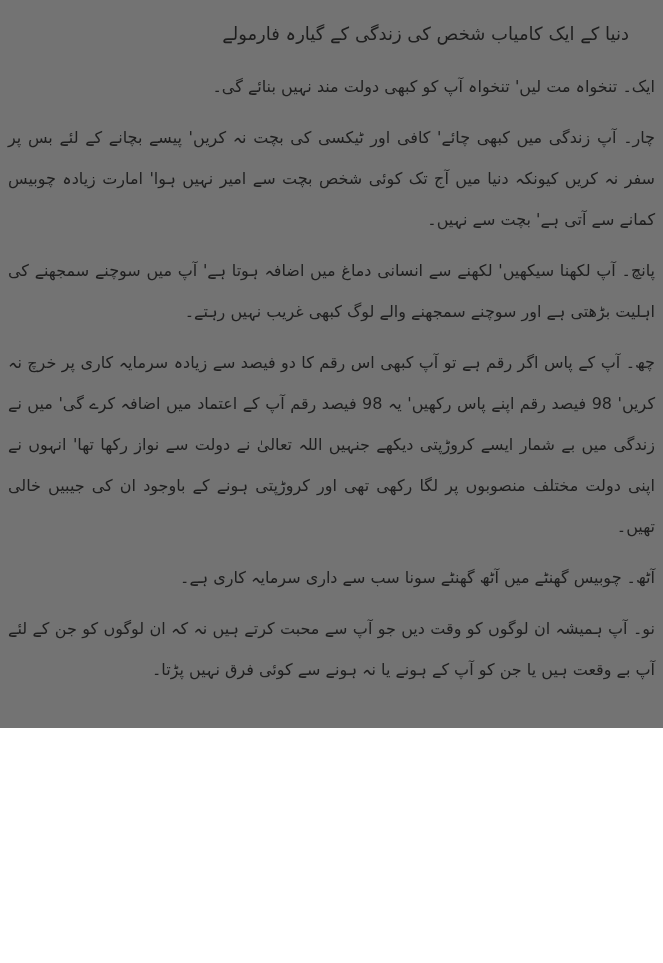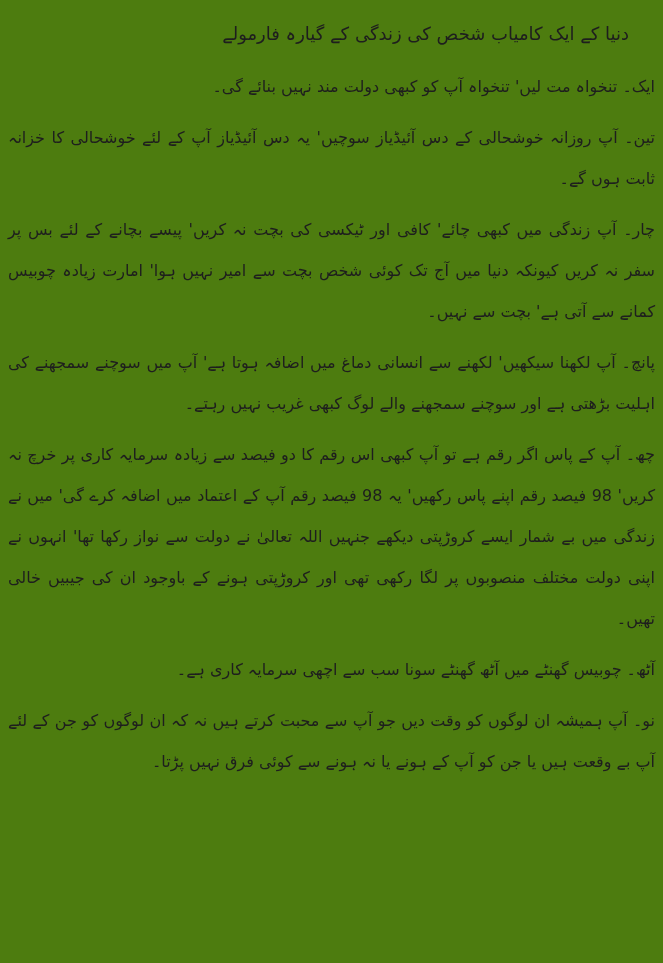--- a/index.html
+++ b/index.html
@@ -8,26 +8,26 @@
     background: #ffffff;
   }
   body {
     width: 663px;
     height: 963px;
     overflow: hidden;
   }
   .page {
     box-sizing: border-box;
     width: 663px;
-    height: 963px;
+    height: 728px;
     padding: 14px 8px 0 8px;
     direction: rtl;
     font-family: "DejaVu Sans", sans-serif;
     color: #1e1e1e;
-    background: #4d7c0f;
+    background: #737373;
   }
   .article-title {
     font-size: 18px;
     line-height: 40px;
     font-weight: normal;
     text-align: right;
     padding-right: 26px;
     margin: 0 0 12px 0;
   }
   .para {
@@ -37,20 +37,19 @@
     margin: 0 0 10px 0;
   }
 </style>
 </head>
 <body>
 
 <div class="page">
   <h1 class="article-title">دنیا کے ایک کامیاب شخص کی زندگی کے گیارہ فارمولے</h1>
 
   <p class="para">ایک۔ تنخواہ مت لیں' تنخواہ آپ کو کبھی دولت مند نہیں بنائے گی۔</p>
-  <p class="para">تین۔ آپ روزانہ خوشحالی کے دس آئیڈیاز سوچیں' یہ دس آئیڈیاز آپ کے لئے خوشحالی کا خزانہ ثابت ہوں گے۔</p>
   <p class="para">چار۔ آپ زندگی میں کبھی چائے' کافی اور ٹیکسی کی بچت نہ کریں' پیسے بچانے کے لئے بس پر سفر نہ کریں کیونکہ دنیا میں آج تک کوئی شخص بچت سے امیر نہیں ہوا' امارت زیادہ چوبیس کمانے سے آتی ہے' بچت سے نہیں۔</p>
   <p class="para">پانچ۔ آپ لکھنا سیکھیں' لکھنے سے انسانی دماغ میں اضافہ ہوتا ہے' آپ میں سوچنے سمجھنے کی اہلیت بڑھتی ہے اور سوچنے سمجھنے والے لوگ کبھی غریب نہیں رہتے۔</p>
   <p class="para">چھ۔ آپ کے پاس اگر رقم ہے تو آپ کبھی اس رقم کا دو فیصد سے زیادہ سرمایہ کاری پر خرچ نہ کریں' 98 فیصد رقم اپنے پاس رکھیں' یہ 98 فیصد رقم آپ کے اعتماد میں اضافہ کرے گی' میں نے زندگی میں بے شمار ایسے کروڑپتی دیکھے جنہیں اللہ تعالیٰ نے دولت سے نواز رکھا تھا' انہوں نے اپنی دولت مختلف منصوبوں پر لگا رکھی تھی اور کروڑپتی ہونے کے باوجود ان کی جیبیں خالی تھیں۔</p>
-  <p class="para">آٹھ۔ چوبیس گھنٹے میں آٹھ گھنٹے سونا سب سے اچھی سرمایہ کاری ہے۔</p>
+  <p class="para">آٹھ۔ چوبیس گھنٹے میں آٹھ گھنٹے سونا سب سے داری سرمایہ کاری ہے۔</p>
   <p class="para">نو۔ آپ ہمیشہ ان لوگوں کو وقت دیں جو آپ سے محبت کرتے ہیں نہ کہ ان لوگوں کو جن کے لئے آپ بے وقعت ہیں یا جن کو آپ کے ہونے یا نہ ہونے سے کوئی فرق نہیں پڑتا۔</p>
 
 </div>
 
 </body></html>

